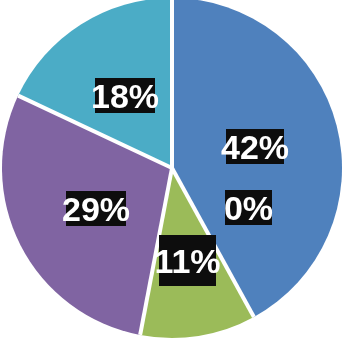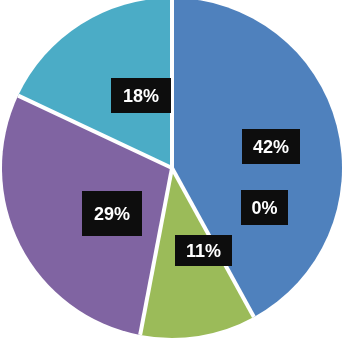--- a/index.html
+++ b/index.html
@@ -25,36 +25,35 @@
     width: 344px;
     height: 343px;
     display: block;
   }
   .data-label {
     position: absolute;
     background: #0d0d0d;
     color: #ffffff;
     font-family: "Liberation Sans", sans-serif;
     font-weight: bold;
-    font-size: 18px;
+    font-size: 34px;
     line-height: 1;
     display: flex;
     align-items: center;
     justify-content: center;
     letter-spacing: 0px;
     white-space: nowrap;
     box-sizing: border-box;
     padding: 0 7px;
     user-select: none;
-    margin-left: 16px;
   }
   #label-42  { left: 226px; top: 129px; width: 58px; height: 35px; }
   #label-0   { left: 225px; top: 190px; width: 47px; height: 35px; }
-  #label-11  { left: 159px; top: 235px; width: 57px; height: 31px; }
-  #label-29  { left: 66px;  top: 191px; width: 60px; height: 45px; }
+  #label-11  { left: 159px; top: 235px; width: 57px; height: 51px; }
+  #label-29  { left: 66px;  top: 191px; width: 60px; height: 35px; }
   #label-18  { left: 95px;  top: 78px;  width: 60px; height: 35px; }
 </style>
 </head>
 <body>
 
 <div id="chart-root">
 
   <svg id="pie-svg" viewBox="0 0 344 343">
     <g id="pie-slices">
         <path d="M 172 168 L 172.00 -2.00 A 170 170 0 0 1 253.90 316.97 Z" fill="#4f81bd"></path>

